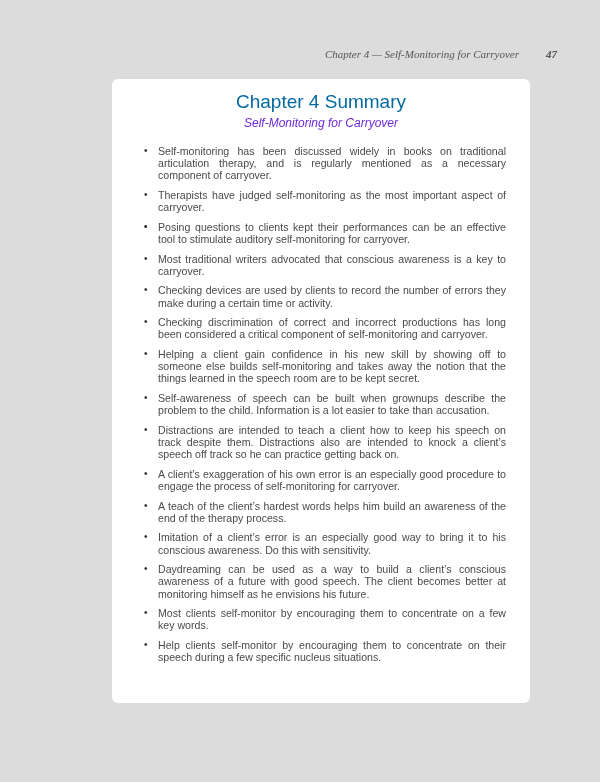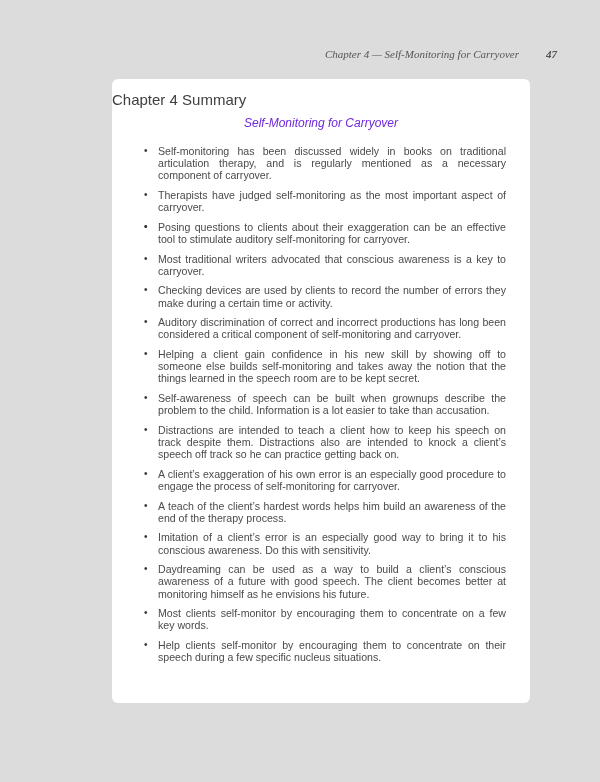--- a/index.html
+++ b/index.html
@@ -32,23 +32,23 @@
   }
   .card {
     position: absolute;
     left: 112px; top: 79px;
     width: 418px; height: 624px;
     background: #ffffff;
     border-radius: 6px;
   }
   .card-title {
     position: absolute; top: 12px; left: 0; width: 100%;
-    text-align: left;
-    font-size: 15px;
-    color: #404040;
+    text-align: center;
+    font-size: 19px;
+    color: #0369a1;
   }
   .card-subtitle {
     position: absolute; top: 37px; left: 0; width: 100%;
     text-align: center;
     font-style: italic;
     font-size: 12px;
     color: #6d28d9;
   }
   .summary-list {
     position: absolute;
@@ -80,24 +80,24 @@
   <span class="rh-page">47</span>
 </div>
 
 <div class="card">
   <div class="card-title">Chapter 4 Summary</div>
   <div class="card-subtitle">Self-Monitoring for Carryover</div>
   <ul class="summary-list">
     <li class="summary-item"><span class="bullet">•</span><span>Self-monitoring has been discussed widely in books on traditional articulation therapy, and is regularly mentioned as a necessary component of carryover.</span></li>
     <li class="summary-item"><span class="bullet">•</span><span>Therapists have judged self-monitoring as the most important aspect of carryover.</span></li>
     <li class="summary-item"><span class="bullet">•</span></li>
-    <li class="summary-item"><span class="bullet">•</span><span>Posing questions to clients about their exaggeration can be an effective tool to stimulate auditory self-monitoring for carryover.</span></li>
+    <li class="summary-item"><span class="bullet">•</span><span>Posing questions to clients kept their performances can be an effective tool to stimulate auditory self-monitoring for carryover.</span></li>
     <li class="summary-item"><span class="bullet">•</span><span>Most traditional writers advocated that conscious awareness is a key to carryover.</span></li>
     <li class="summary-item"><span class="bullet">•</span><span>Checking devices are used by clients to record the number of errors they make during a certain time or activity.</span></li>
-    <li class="summary-item"><span class="bullet">•</span><span>Auditory discrimination of correct and incorrect productions has long been considered a critical component of self-monitoring and carryover.</span></li>
+    <li class="summary-item"><span class="bullet">•</span><span>Checking discrimination of correct and incorrect productions has long been considered a critical component of self-monitoring and carryover.</span></li>
     <li class="summary-item"><span class="bullet">•</span><span>Helping a client gain confidence in his new skill by showing off to someone else builds self-monitoring and takes away the notion that the things learned in the speech room are to be kept secret.</span></li>
     <li class="summary-item"><span class="bullet">•</span><span>Self-awareness of speech can be built when grownups describe the problem to the child. Information is a lot easier to take than accusation.</span></li>
     <li class="summary-item"><span class="bullet">•</span><span>Distractions are intended to teach a client how to keep his speech on track despite them. Distractions also are intended to knock a client’s speech off track so he can practice getting back on.</span></li>
     <li class="summary-item"><span class="bullet">•</span><span>A client’s exaggeration of his own error is an especially good procedure to engage the process of self-monitoring for carryover.</span></li>
     <li class="summary-item"><span class="bullet">•</span><span>A teach of the client’s hardest words helps him build an awareness of the end of the therapy process.</span></li>
     <li class="summary-item"><span class="bullet">•</span><span>Imitation of a client’s error is an especially good way to bring it to his conscious awareness. Do this with sensitivity.</span></li>
     <li class="summary-item"><span class="bullet">•</span><span>Daydreaming can be used as a way to build a client’s conscious awareness of a future with good speech. The client becomes better at monitoring himself as he envisions his future.</span></li>
     <li class="summary-item"><span class="bullet">•</span><span>Most clients self-monitor by encouraging them to concentrate on a few key words.</span></li>
     <li class="summary-item"><span class="bullet">•</span><span>Help clients self-monitor by encouraging them to concentrate on their speech during a few specific nucleus situations.</span></li>
   </ul>

